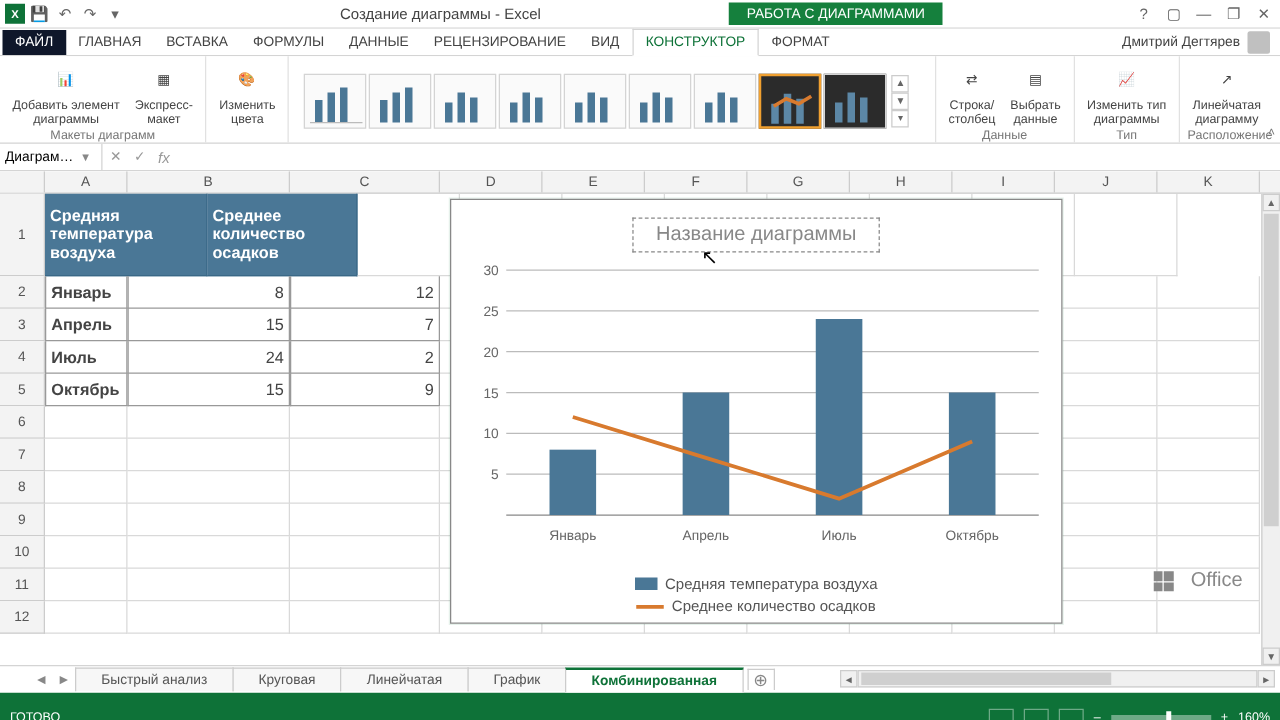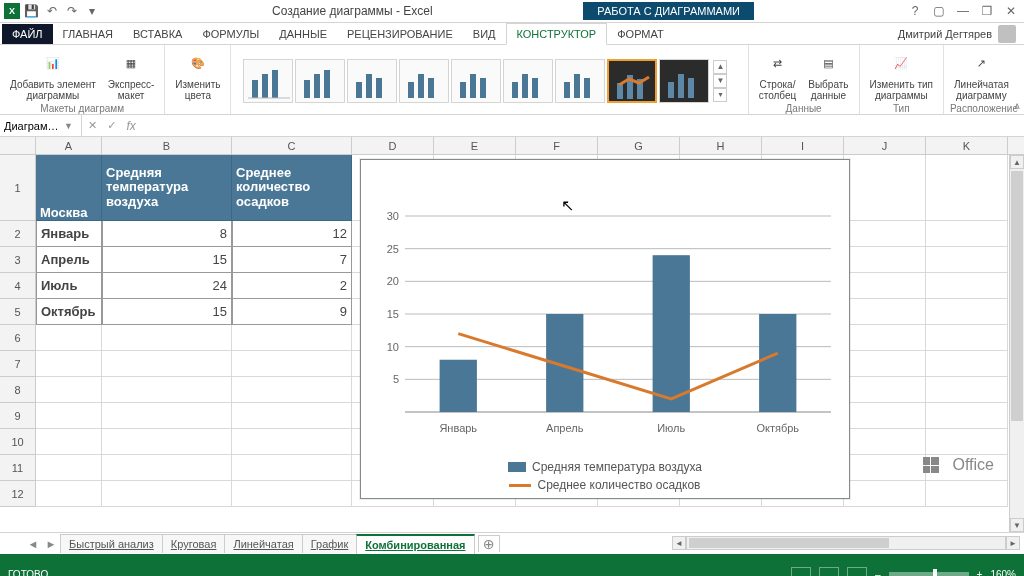--- a/index.html
+++ b/index.html
@@ -4,21 +4,21 @@
 <style>
 * { box-sizing: border-box; margin: 0; padding: 0; font-family: "Segoe UI", Tahoma, sans-serif; }
 body { width: 1024px; height: 576px; background: #fff; overflow: hidden; font-size: 11px; color: #444; position: relative; }
 
 
 .titlebar { height: 23px; background: #fff; display: flex; align-items: center; border-bottom: 1px solid #d4d4d4; position: relative; }
 .titlebar .left-icons { display: flex; align-items: center; gap: 4px; padding-left: 4px; }
 .titlebar .app-icon { width: 16px; height: 16px; background: #0e7238; color: #fff; display: flex; align-items: center; justify-content: center; font-size: 9px; font-weight: bold; }
 .titlebar .qat-icon { width: 16px; height: 16px; display: flex; align-items: center; justify-content: center; color: #666; font-size: 12px; }
 .titlebar .doc-title { position: absolute; left: 50%; transform: translateX(-240px); color: #444; font-size: 12px; }
-.titlebar .contextual-title { position: absolute; right: 270px; background: #0c4a6e; color: #fff; padding: 3px 14px; font-size: 11px; }
+.titlebar .contextual-title { position: absolute; right: 270px; background: #15803d; color: #fff; padding: 3px 14px; font-size: 11px; }
 .titlebar .win-controls { position: absolute; right: 0; display: flex; align-items: center; gap: 2px; padding-right: 2px; }
 .titlebar .win-controls span { width: 22px; height: 18px; display: flex; align-items: center; justify-content: center; color: #666; font-size: 12px; }
 
 
 .ribbon-tabs { height: 22px; background: #fff; display: flex; align-items: flex-end; padding-left: 2px; position: relative; border-bottom: 1px solid #d4d4d4; }
 .ribbon-tabs .tab { padding: 4px 10px 4px; font-size: 11px; color: #444; cursor: pointer; text-transform: uppercase; }
 .ribbon-tabs .tab.file { background: #0f172a; color: #fff; }
 .ribbon-tabs .tab.active { color: #0e7238; border: 1px solid #d4d4d4; border-bottom: 1px solid #fff; margin-bottom: -1px; background: #fff; }
 .ribbon-tabs .user-area { position: absolute; right: 8px; top: 2px; display: flex; align-items: center; gap: 6px; font-size: 11px; color: #444; }
 .ribbon-tabs .user-area .avatar { width: 18px; height: 18px; background: #c0c0c0; border-radius: 2px; }
@@ -83,21 +83,21 @@
 .chart-obj .legend .swatch-bar { width: 18px; height: 10px; background: #4a7796; }
 .chart-obj .legend .swatch-line { width: 22px; height: 3px; background: #d87a2e; }
 
 .office-logo { position: absolute; right: 30px; bottom: 58px; color: #888; font-size: 16px; display: flex; align-items: center; gap: 14px; }
 .office-logo .sq { width: 16px; height: 16px; display: grid; grid-template-columns: 1fr 1fr; grid-template-rows: 1fr 1fr; gap: 1px; }
 .office-logo .sq span { background: #888; }
 
 
 .sheet-tabs { height: 22px; background: #fff; border-top: 1px solid #d4d4d4; display: flex; align-items: center; padding-left: 24px; gap: 0; position: relative; font-size: 11px; }
 .sheet-tabs .navbtn { width: 18px; text-align: center; color: #888; }
-.sheet-tabs .stab { padding: 3px 8px; border: 1px solid #ccc; border-bottom: none; background: #f7f7f7; color: #555; margin-right: -1px; text-decoration: underline; }
+.sheet-tabs .stab { padding: 3px 20px; border: 1px solid #ccc; border-bottom: none; background: #f7f7f7; color: #555; margin-right: -1px; }
 .sheet-tabs .stab.active { background: #fff; border-top: 2px solid #0e7238; color: #0e7238; font-weight: 600; }
 .sheet-tabs .addsheet { width: 22px; text-align: center; color: #888; font-size: 14px; border: 1px solid #ccc; border-bottom: none; margin-left: 4px; }
 .sheet-tabs .hscroll { position: absolute; right: 4px; top: 3px; display: flex; align-items: center; gap: 0; }
 .sheet-tabs .hscroll .track { width: 320px; height: 14px; border: 1px solid #ccc; background: #f0f0f0; position: relative; }
 .sheet-tabs .hscroll .thumb { position: absolute; left: 2px; top: 1px; width: 200px; height: 10px; background: #cfcfcf; }
 .sheet-tabs .hscroll .btn { width: 14px; height: 14px; border: 1px solid #ccc; background: #f0f0f0; display: flex; align-items: center; justify-content: center; font-size: 8px; color: #666; }
 
 
 .statusbar { height: 40px; background: #0e7238; color: #fff; display: flex; align-items: center; padding: 0 8px; font-size: 10px; justify-content: space-between; }
 .statusbar .left { text-transform: uppercase; }
@@ -305,21 +305,20 @@
       <div class="ch wF">F</div>
       <div class="ch wG">G</div>
       <div class="ch wH">H</div>
       <div class="ch wI">I</div>
       <div class="ch wJ">J</div>
       <div class="ch wK">K</div>
     </div>
 
     <div class="row header-row">
       <div class="rh">1</div>
-      <div class="cell th wA" style="align-items:flex-end">Москва</div>
       <div class="cell th wB">Средняя температура воздуха</div>
       <div class="cell th wC">Среднее количество осадков</div>
       <div class="cell wD"></div>
         <div class="cell wE"></div>
         <div class="cell wF"></div>
         <div class="cell wG"></div>
         <div class="cell wH"></div>
         <div class="cell wI"></div>
         <div class="cell wJ"></div>
         <div class="cell wK"></div>
@@ -484,20 +483,21 @@
 
   <div class="vscroll">
     <div class="btn">▲</div>
     <div class="track">
         <div class="thumb"></div>
       </div>
     <div class="btn" style="position:absolute;bottom:0;left:0;right:0">▼</div>
   </div>
 
   <div class="chart-obj">
+    <div class="chart-title-box">Название диаграммы</div>
     <span class="cursor-arrow">↖</span>
     <svg id="chart-svg" width="470" height="230">
         <line x1="34" y1="169.33333333333334" x2="460" y2="169.33333333333334" class="axis-line"></line>
         <text x="28" y="173.33333333333334" text-anchor="end">5</text>
         <line x1="34" y1="136.66666666666669" x2="460" y2="136.66666666666669" class="axis-line"></line>
         <text x="28" y="140.66666666666669" text-anchor="end">10</text>
         <line x1="34" y1="104" x2="460" y2="104" class="axis-line"></line>
         <text x="28" y="108" text-anchor="end">15</text>
         <line x1="34" y1="71.33333333333334" x2="460" y2="71.33333333333334" class="axis-line"></line>
         <text x="28" y="75.33333333333334" text-anchor="end">20</text>

